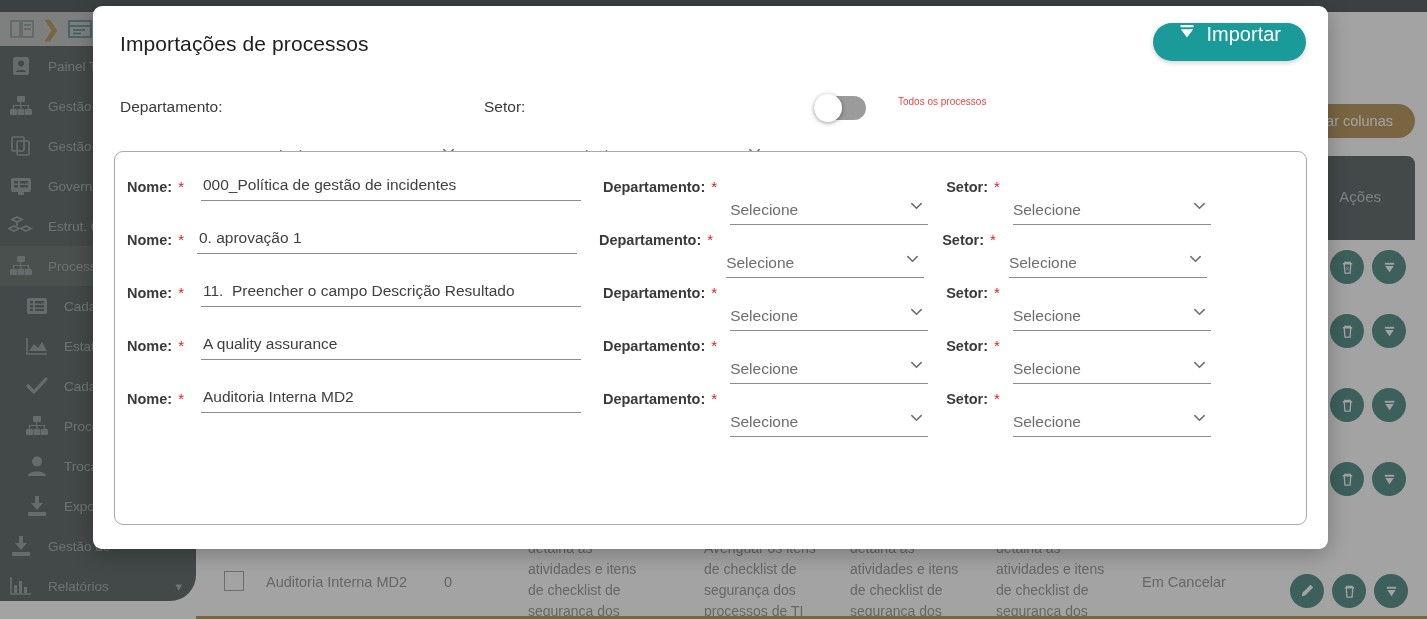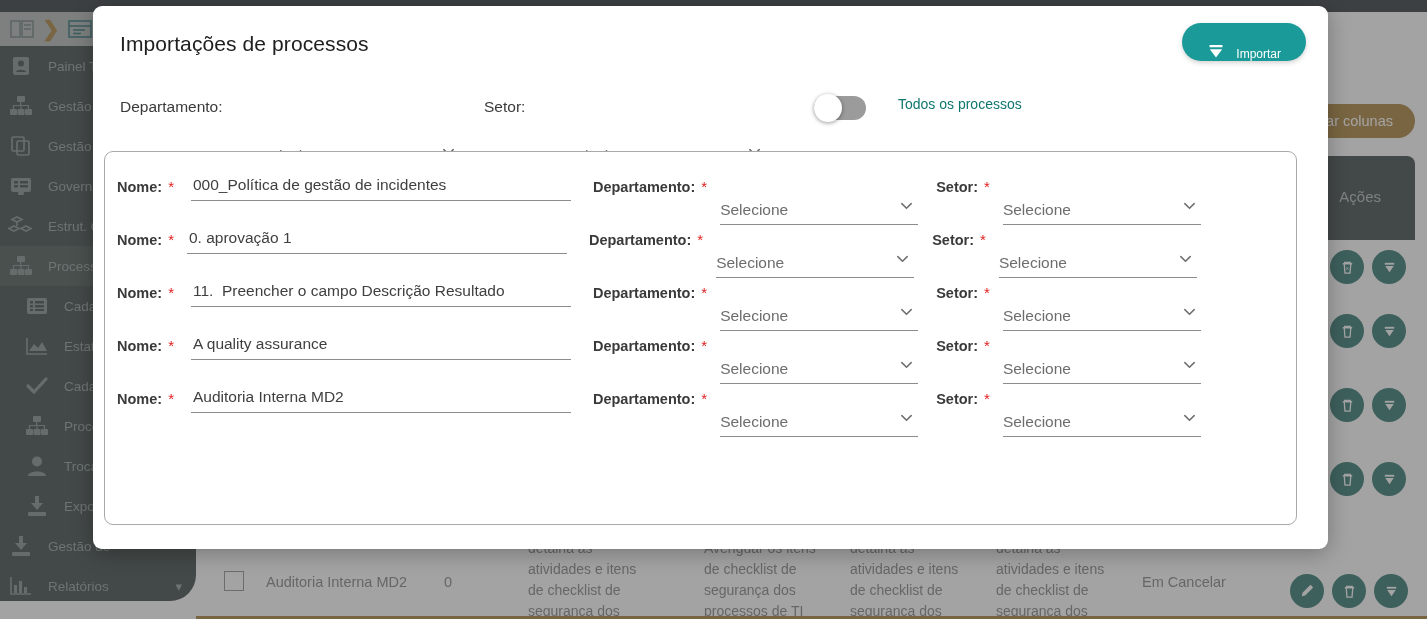--- a/index.html
+++ b/index.html
@@ -180,24 +180,24 @@
     position: absolute;
     right: 22px; top: 17px;
     display: flex;
     gap: 11px;
     align-items: center;
   }
   .btn {
     height: 38px;
     border-radius: 19px;
     display: flex;
-    align-items: flex-end;
+    align-items: flex-start;
     gap: 11px;
     padding: 0 25px;
-    font-size: 12px;
+    font-size: 20px;
     cursor: pointer;
     border: none;
     font-family: "Liberation Sans", sans-serif;
   }
   .btn-import {
     background: #1a9a98;
     color: #ffffff;
     box-shadow: 0 2px 5px rgba(0,0,0,0.18);
   }
   .btn-cancel {
@@ -256,30 +256,30 @@
   }
   .toggle .knob {
     position: absolute;
     left: 0; top: -2px;
     width: 28px; height: 28px;
     border-radius: 50%;
     background: #ffffff;
     box-shadow: 0 1px 4px rgba(0,0,0,0.4);
   }
   .toggle-label {
-    font-size: 14px;
-    color: #0f766e;
+    font-size: 10px;
+    color: #ef4444;
     white-space: nowrap;
     padding-top: 2px;
   }
 
   
   .list-panel {
     position: absolute;
-    left: 11px; top: 145px;
+    left: 21px; top: 145px;
     width: 1193px;
     height: 374px;
     border: 1px solid #a9a9a9;
     border-radius: 9px;
     background: #ffffff;
     padding-top: 8px;
     overflow: hidden;
   }
 
   .item-row {

